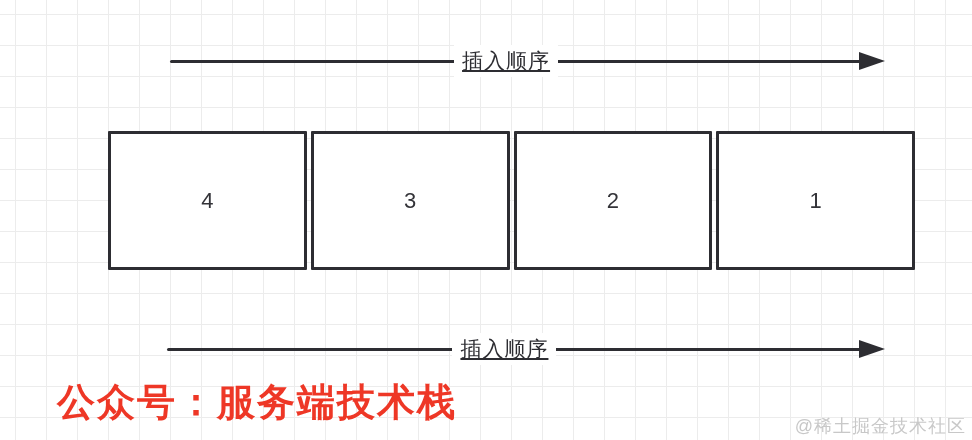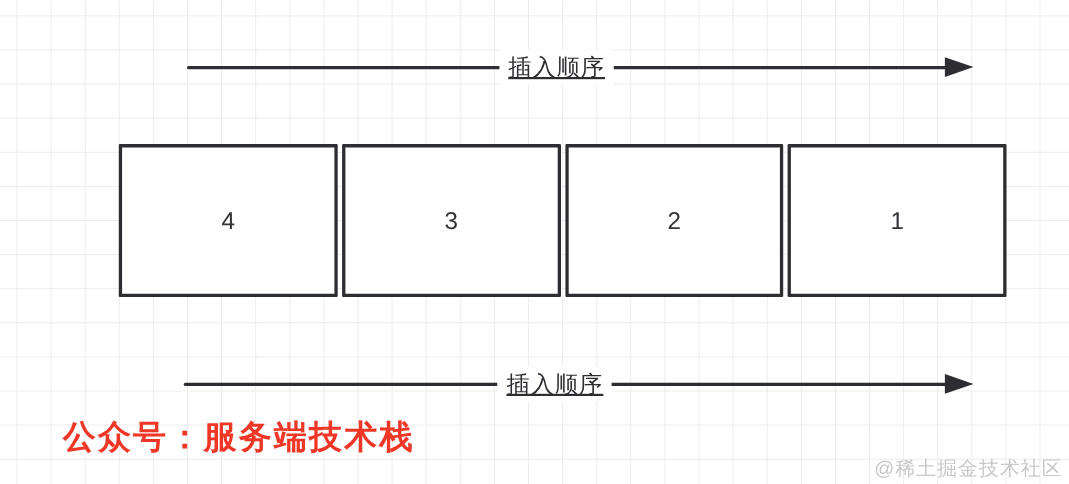--- a/index.html
+++ b/index.html
@@ -85,21 +85,21 @@
     justify-content: center;
     font-size: 22px;
     color: #333338;
   }
 
   
   .footer-caption {
     position: absolute;
     left: 57px;
     top: 377px;
-    font-size: 30px;
+    font-size: 38px;
     font-weight: bold;
     letter-spacing: 2px;
     color: var(--red);
     white-space: nowrap;
   }
 
   
   .watermark {
     position: absolute;
     right: 6px;

